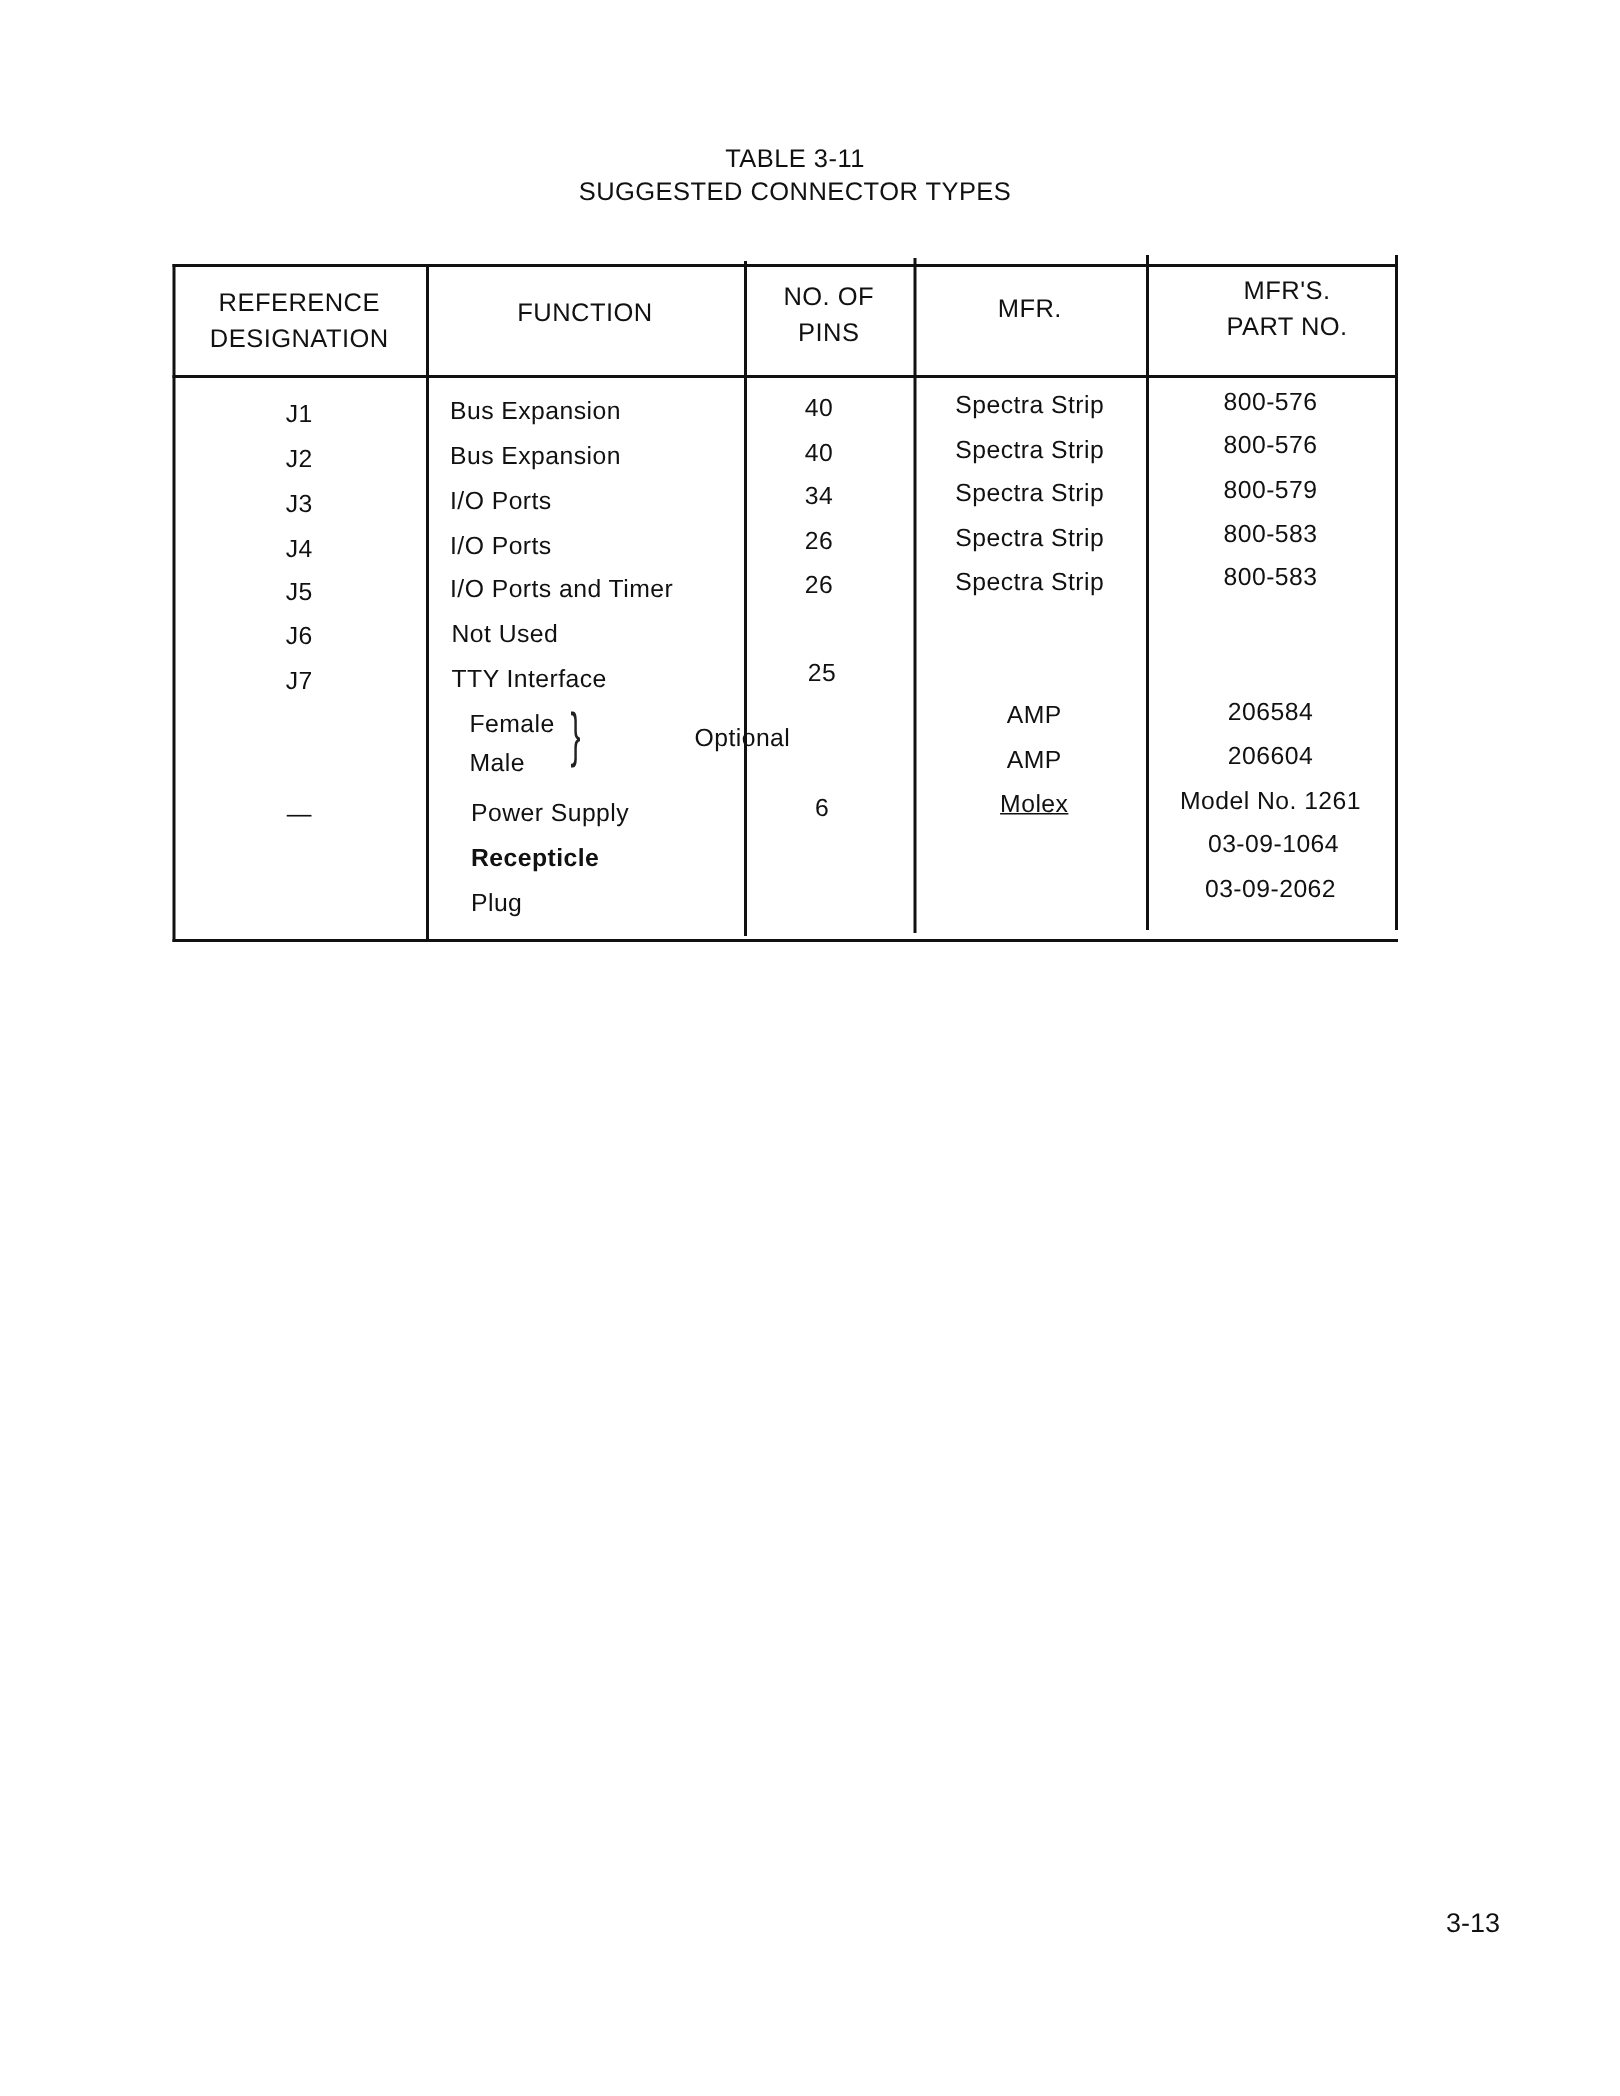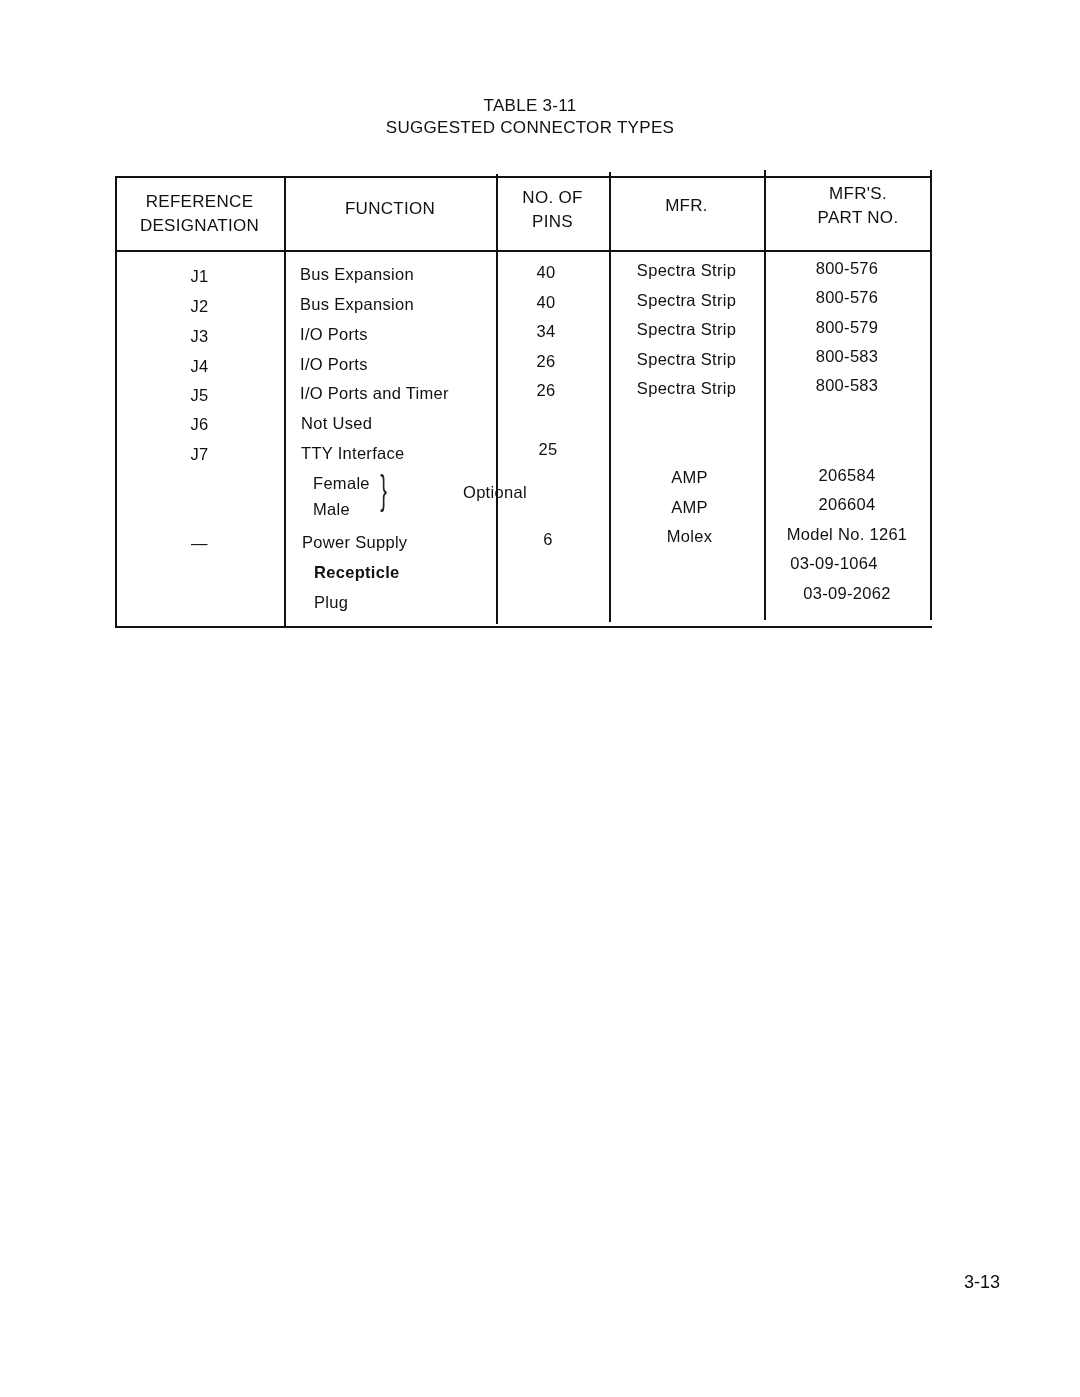--- a/index.html
+++ b/index.html
@@ -67,46 +67,46 @@
   <div class="cell" style="left:185px;top:125px;">Bus Expansion</div>
   <div class="cell" style="left:185px;top:155px;">I/O Ports</div>
   <div class="cell" style="left:185px;top:185px;">I/O Ports</div>
   <div class="cell" style="left:185px;top:214px;">I/O Ports and Timer</div>
   <div class="cell" style="left:186px;top:244px;">Not Used</div>
   <div class="cell" style="left:186px;top:274px;">TTY Interface</div>
   <div class="cell" style="left:198px;top:304px;">Female</div>
   <div class="cell" style="left:198px;top:330px;">Male</div>
   <div class="brace" style="left:262px;top:298px;">}</div>
   <div class="cell" style="left:300px;top:313px;margin-left:48px;">Optional</div>
-  <div class="cell" style="left:187px;top:363px;text-align:right;">Power Supply</div>
+  <div class="cell" style="left:199px;top:363px;text-align:right;">Power Supply</div>
   <div class="cell" style="left:199px;top:393px;font-weight:bold;">Recepticle</div>
   <div class="cell" style="left:199px;top:423px;">Plug</div>
 
   <div class="cell c" style="left:381px;width:100px;top:93px;">40</div>
   <div class="cell c" style="left:381px;width:100px;top:123px;">40</div>
   <div class="cell c" style="left:381px;width:100px;top:152px;">34</div>
   <div class="cell c" style="left:381px;width:100px;top:182px;">26</div>
   <div class="cell c" style="left:381px;width:100px;top:211px;">26</div>
   <div class="cell c" style="left:381px;width:104px;top:270px;">25</div>
   <div class="cell c" style="left:381px;width:104px;top:360px;">6</div>
 
   <div class="cell c" style="left:494px;width:155px;top:91px;">Spectra Strip</div>
   <div class="cell c" style="left:494px;width:155px;top:121px;">Spectra Strip</div>
   <div class="cell c" style="left:494px;width:155px;top:150px;">Spectra Strip</div>
   <div class="cell c" style="left:494px;width:155px;top:180px;">Spectra Strip</div>
   <div class="cell c" style="left:494px;width:155px;top:209px;">Spectra Strip</div>
   <div class="cell c" style="left:497px;width:155px;top:298px;">AMP</div>
   <div class="cell c" style="left:497px;width:155px;top:328px;">AMP</div>
-  <div class="cell c" style="left:497px;width:155px;top:357px;">Molex</div>
+  <div class="cell c" style="left:497px;width:155px;top:357px;text-decoration:underline;">Molex</div>
 
   <div class="cell c" style="left:649px;width:166px;top:89px;">800-576</div>
   <div class="cell c" style="left:649px;width:166px;top:118px;">800-576</div>
   <div class="cell c" style="left:649px;width:166px;top:148px;">800-579</div>
   <div class="cell c" style="left:649px;width:166px;top:177px;">800-583</div>
   <div class="cell c" style="left:649px;width:166px;top:206px;">800-583</div>
   <div class="cell c" style="left:649px;width:166px;top:296px;">206584</div>
   <div class="cell c" style="left:649px;width:166px;top:325px;">206604</div>
   <div class="cell c" style="left:649px;width:166px;top:355px;">Model No. 1261</div>
-  <div class="cell c" style="left:649px;width:140px;top:384px;">03-09-1064</div>
+  <div class="cell c" style="left:664px;width:140px;top:384px;">03-09-1064</div>
   <div class="cell c" style="left:649px;width:166px;top:414px;">03-09-2062</div>
 </div>
 
 <div class="pageno">3-13</div>
 
 </body></html>

